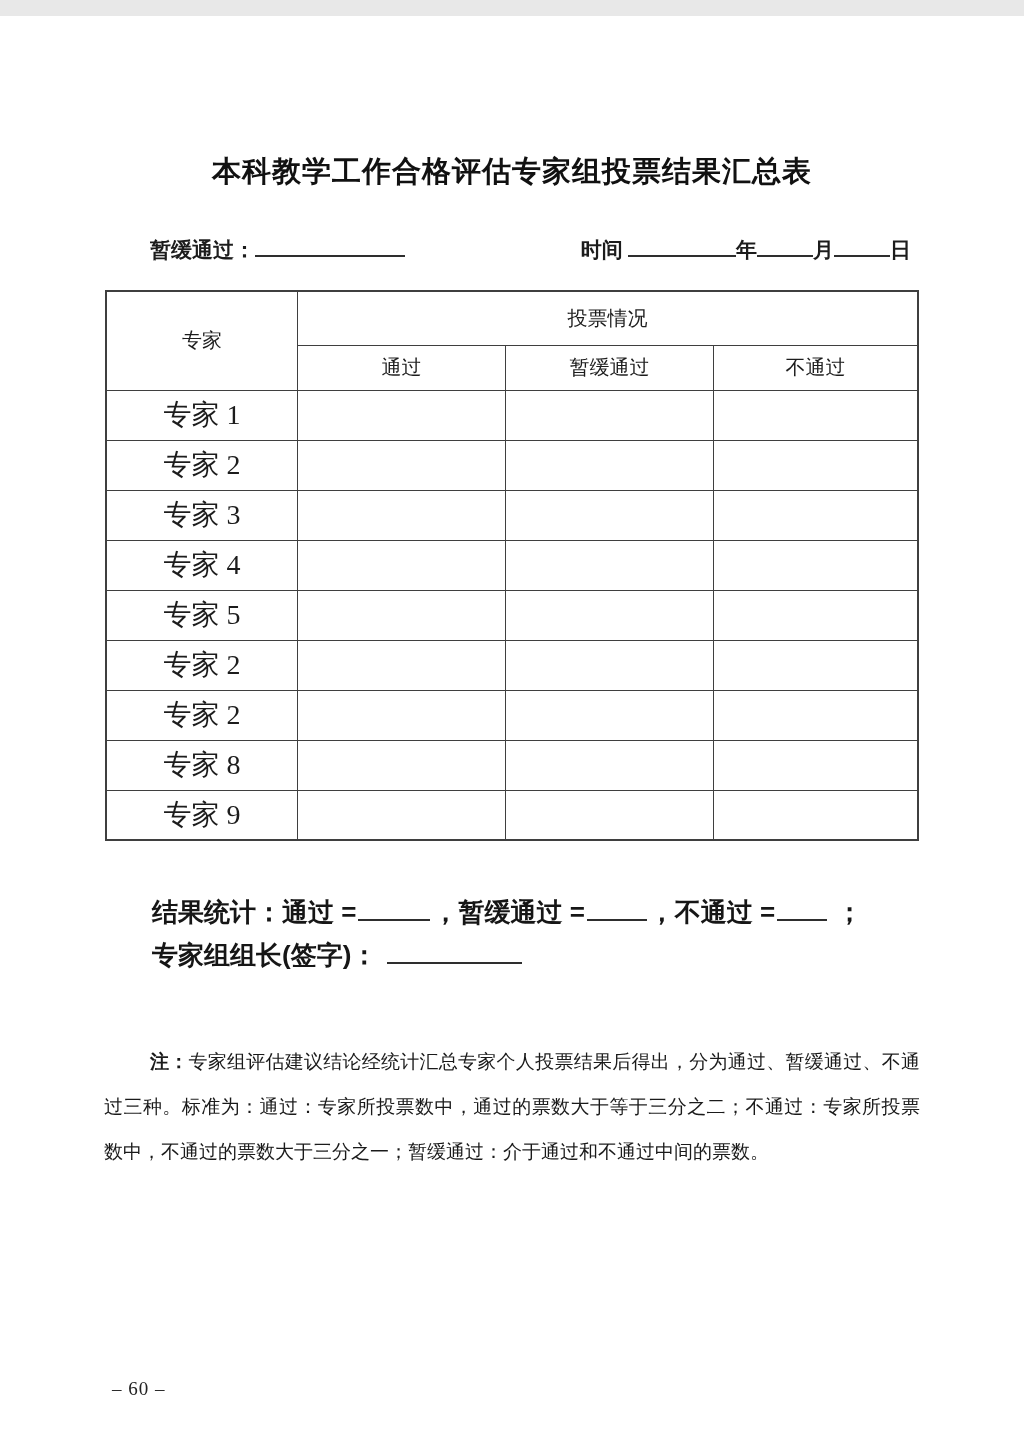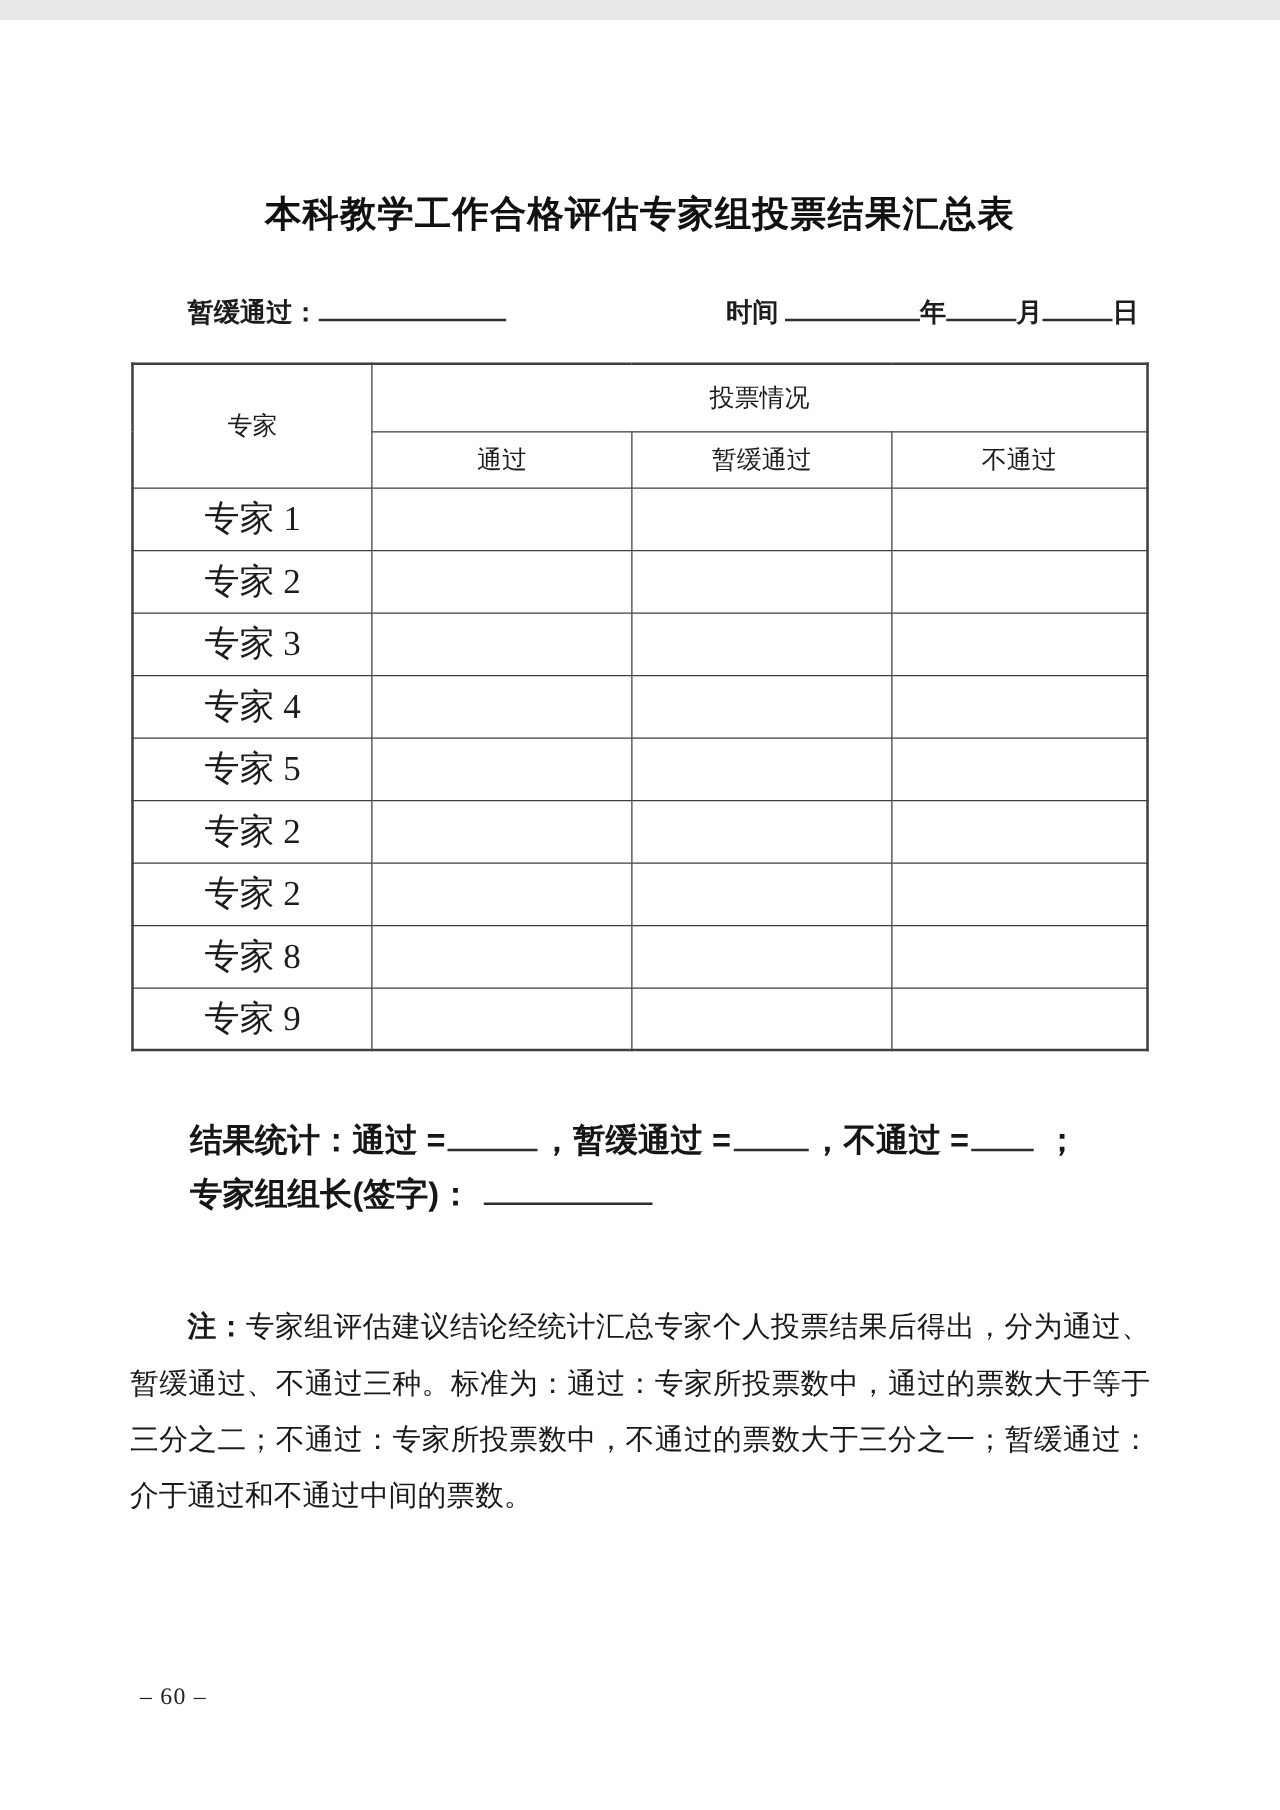--- a/index.html
+++ b/index.html
@@ -72,31 +72,31 @@
     font-size: 26px;
     font-weight: bold;
     line-height: 43px;
     font-family: "Liberation Sans", "DejaVu Sans", sans-serif;
     color: #161616;
     white-space: nowrap;
   }
   .summary .bl { border-bottom-width: 2px; margin: 0 2px; }
   .note {
     margin: 62px 104px 0 104px;
-    font-size: 23px;
+    font-size: 19px;
     line-height: 45px;
     text-align: justify;
     text-indent: 46px;
     color: #1a1a1a;
   }
   .note b { font-weight: bold; }
   .page-number {
     position: absolute;
     left: 112px;
-    bottom: 95px;
+    bottom: 64px;
     font-size: 19px;
     letter-spacing: 1px;
     color: #222;
   }
 </style>
 </head>
 <body>
 
 <div class="page">
 

